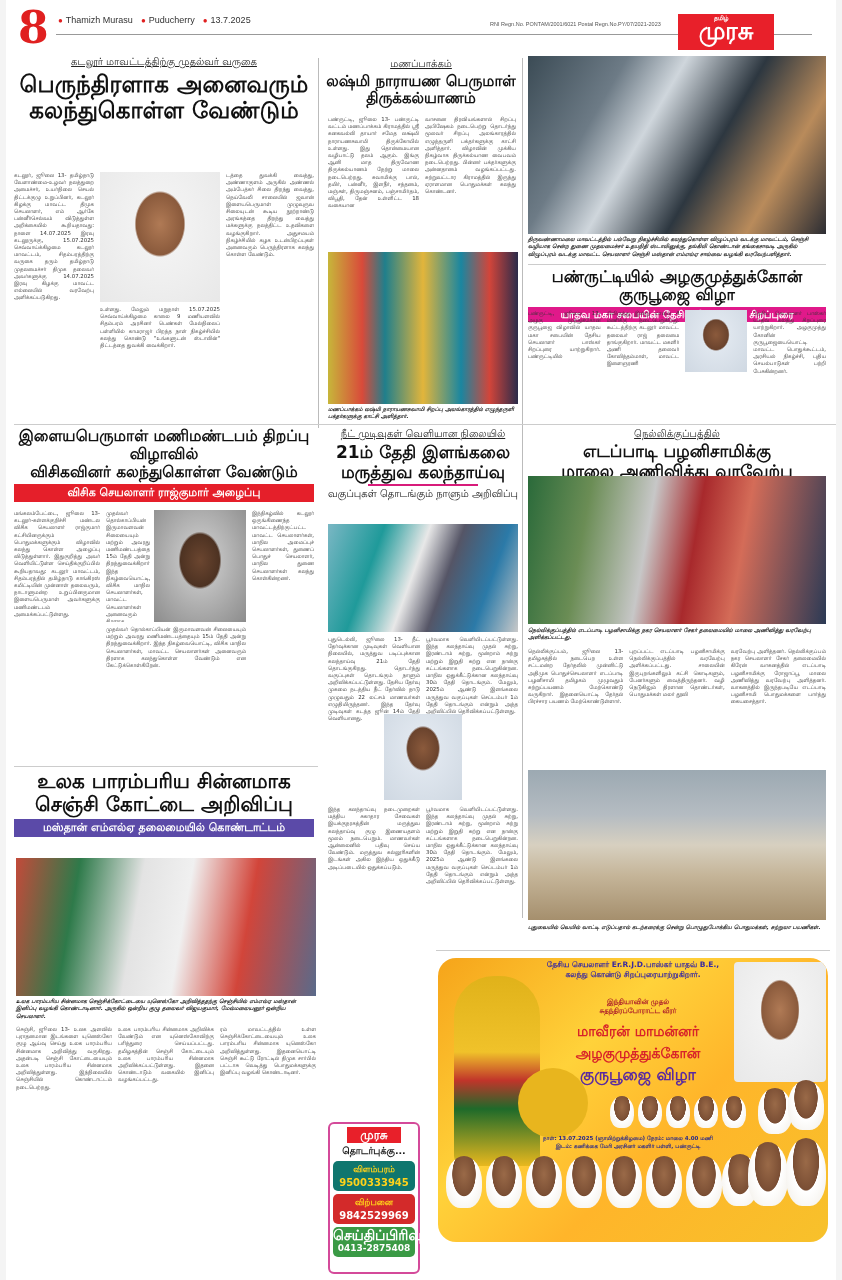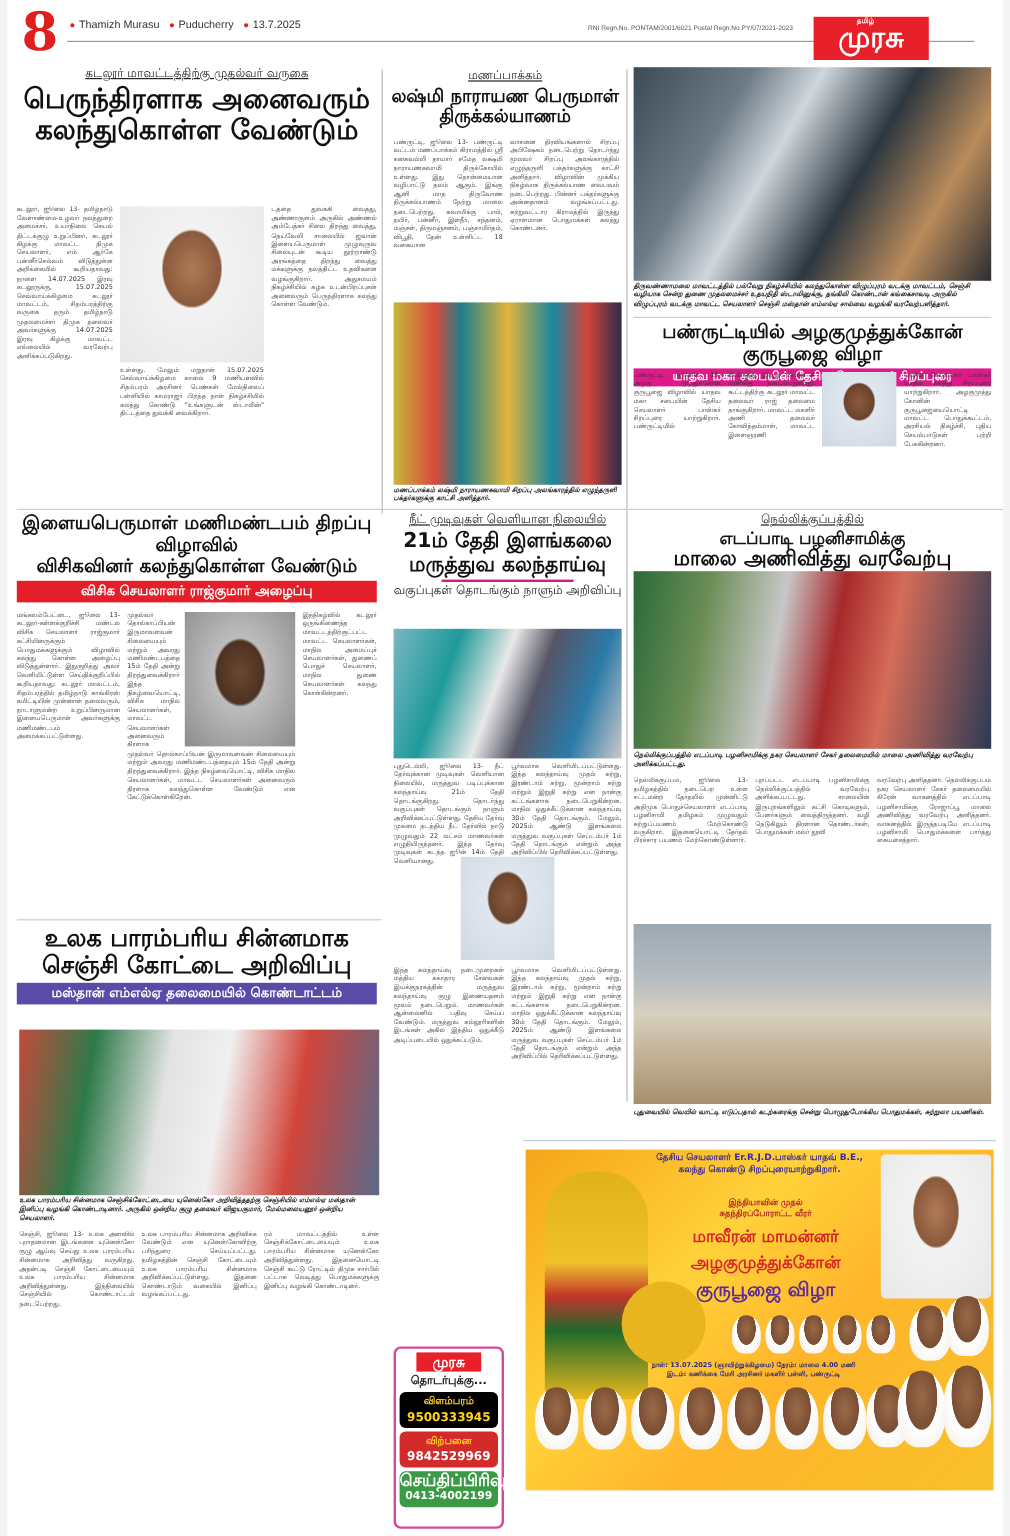--- a/index.html
+++ b/index.html
@@ -132,21 +132,21 @@
     <div class="col">பூர்வமாக வெளியிடப்பட்டுள்ளது. இந்த கலந்தாய்வு முதல் சுற்று, இரண்டாம் சுற்று, மூன்றாம் சுற்று மற்றும் இறுதி சுற்று என நான்கு கட்டங்களாக நடைபெறுகின்றன. மாநில ஒதுக்கீட்டுக்கான கலந்தாய்வு 30ம் தேதி தொடங்கும். மேலும், 2025ம் ஆண்டு இளங்கலை மருத்துவ வகுப்புகள் செப்டம்பர் 1ம் தேதி தொடங்கும் என்றும் அந்த அறிவிப்பில் தெரிவிக்கப்பட்டுள்ளது.</div>
   </div>
   <div class="abs photo ph-man2" style="left:378px;top:714px;width:78px;height:86px;"></div>
   <div class="abs cols" style="left:322px;top:806px;width:190px;height:300px;">
     <div class="col">இந்த கலந்தாய்வு நடைமுறைகள் மத்திய சுகாதார சேவைகள் இயக்குநரகத்தின் மருத்துவ கலந்தாய்வு குழு இணையதளம் மூலம் நடைபெறும். மாணவர்கள் ஆன்லைனில் பதிவு செய்ய வேண்டும். மருத்துவ கல்லூரிகளின் இடங்கள் அகில இந்திய ஒதுக்கீடு அடிப்படையில் ஒதுக்கப்படும்.</div>
     <div class="col">பூர்வமாக வெளியிடப்பட்டுள்ளது. இந்த கலந்தாய்வு முதல் சுற்று, இரண்டாம் சுற்று, மூன்றாம் சுற்று மற்றும் இறுதி சுற்று என நான்கு கட்டங்களாக நடைபெறுகின்றன. மாநில ஒதுக்கீட்டுக்கான கலந்தாய்வு 30ம் தேதி தொடங்கும். மேலும், 2025ம் ஆண்டு இளங்கலை மருத்துவ வகுப்புகள் செப்டம்பர் 1ம் தேதி தொடங்கும் என்றும் அந்த அறிவிப்பில் தெரிவிக்கப்பட்டுள்ளது.</div>
   </div>
 
   <div class="abs" style="left:522px;top:428px;width:298px;">
     <div class="kicker">நெல்லிக்குப்பத்தில்</div>
-    <div class="headline" style="font-size:14px;margin-top:1px;">எடப்பாடி பழனிசாமிக்கு</div>
+    <div class="headline" style="font-size:17px;margin-top:1px;">எடப்பாடி பழனிசாமிக்கு</div>
     <div class="headline" style="font-size:17px;">மாலை அணிவித்து வரவேற்பு</div>
   </div>
   <div class="abs photo ph-crowd" style="left:522px;top:476px;width:298px;height:148px;"></div>
   <div class="abs caption" style="left:522px;top:627px;width:298px;">நெல்லிக்குப்பத்தில் எடப்பாடி பழனிசாமிக்கு நகர செயலாளர் சேகர் தலைமையில் மாலை அணிவித்து வரவேற்பு அளிக்கப்பட்டது.</div>
   <div class="abs cols" style="left:522px;top:648px;width:298px;height:118px;">
     <div class="col">நெல்லிக்குப்பம், ஜூலை 13- தமிழகத்தில் நடைபெற உள்ள சட்டமன்ற தேர்தலில் முன்னிட்டு அதிமுக பொதுச்செயலாளர் எடப்பாடி பழனிசாமி தமிழகம் முழுவதும் சுற்றுப்பயணம் மேற்கொண்டு வருகிறார். இதனையொட்டி தேர்தல் பிரச்சார பயணம் மேற்கொண்டுள்ளார்.</div>
     <div class="col">புறப்பட்ட எடப்பாடி பழனிசாமிக்கு நெல்லிக்குப்பத்தில் வரவேற்பு அளிக்கப்பட்டது. சாலையின் இருபுறங்களிலும் கட்சி கொடிகளும், பேனர்களும் வைத்திருந்தனர். வழி நெடுகிலும் திரளான தொண்டர்கள், பொதுமக்கள் மலர் தூவி</div>
     <div class="col">வரவேற்பு அளித்தனர். நெல்லிக்குப்பம் நகர செயலாளர் சேகர் தலைமையில் கிரேன் வாகனத்தில் எடப்பாடி பழனிசாமிக்கு ரோஜாப்பூ மாலை அணிவித்து வரவேற்பு அளித்தனர். வாகனத்தில் இருந்தபடியே எடப்பாடி பழனிசாமி பொதுமக்களை பார்த்து கையசைத்தார்.</div>
   </div>
 
@@ -163,36 +163,36 @@
   <div class="abs caption" style="left:10px;top:998px;width:300px;">உலக பாரம்பரிய சின்னமாக செஞ்சிக்கோட்டையை யுனெஸ்கோ அறிவித்ததற்கு செஞ்சியில் எம்எல்ஏ மஸ்தான் இனிப்பு வழங்கி கொண்டாடினார். அருகில் ஒன்றிய குழு தலைவர் விஜயகுமார், மேல்மலையனூர் ஒன்றிய செயலாளர்.</div>
   <div class="abs cols" style="left:10px;top:1026px;width:300px;height:250px;">
     <div class="col">செஞ்சி, ஜூலை 13- உலக அளவில் புராதனமான இடங்களை யுனெஸ்கோ குழு ஆய்வு செய்து உலக பாரம்பரிய சின்னமாக அறிவித்து வருகிறது. அதன்படி செஞ்சி கோட்டையையும் உலக பாரம்பரிய சின்னமாக அறிவித்துள்ளது. இந்நிலையில் செஞ்சியில் கொண்டாட்டம் நடைபெற்றது.</div>
     <div class="col">உலக பாரம்பரிய சின்னமாக அறிவிக்க வேண்டும் என யுனெஸ்கோவிற்கு பரிந்துரை செய்யப்பட்டது. தமிழகத்தின் செஞ்சி கோட்டையும் உலக பாரம்பரிய சின்னமாக அறிவிக்கப்பட்டுள்ளது. இதனை கொண்டாடும் வகையில் இனிப்பு வழங்கப்பட்டது.</div>
     <div class="col">ரம் மாவட்டத்தில் உள்ள செஞ்சிக்கோட்டையையும் உலக பாரம்பரிய சின்னமாக யுனெஸ்கோ அறிவித்துள்ளது. இதனையொட்டி செஞ்சி கூட்டு ரோட்டில் திமுக சார்பில் பட்டாசு வெடித்து பொதுமக்களுக்கு இனிப்பு வழங்கி கொண்டாடினர்.</div>
   </div>
 
   <div class="abs contact" style="left:322px;top:1122px;width:92px;height:152px;padding:3px;">
     <div style="background:#e8202a;color:#fff;font-weight:bold;font-size:12px;text-align:center;width:54px;margin:0 auto;line-height:16px;">முரசு</div>
     <div style="font-weight:bold;font-size:9.5px;text-align:center;margin:2px 0 3px;">தொடர்புக்கு...</div>
-    <div class="cbtn" style="background:#000000;margin-bottom:3px;">
+    <div class="cbtn" style="background:#0f766e;margin-bottom:3px;">
       <div style="color:#ffd21a;font-size:8.5px;">விளம்பரம்</div>
       <div style="color:#ffd21a;">9500333945</div>
     </div>
     <div class="cbtn" style="background:#d32a2a;margin-bottom:3px;">
       <div style="color:#ffd21a;font-size:8.5px;">விற்பனை</div>
       <div>9842529969</div>
     </div>
     <div class="cbtn" style="background:#3a9a45;">
       <div style="font-size:14px;">செய்திப்பிரிவு</div>
-      <div style="font-size:9px;">0413-4002199</div>
+      <div style="font-size:9px;">0413-2875408</div>
     </div>
   </div>
 
   <div class="abs hr" style="left:430px;top:950px;width:394px;"></div>
-  <div class="abs ph-ad" style="left:432px;top:958px;width:390px;height:284px;overflow:hidden;">
+  <div class="abs ph-ad" style="left:432px;top:958px;width:390px;height:284px;overflow:hidden;border-radius:18px;">
 
     <div class="abs" style="left:16px;top:18px;width:86px;height:190px;border-radius:40px 40px 10px 10px;background:linear-gradient(180deg,#e0b21a 0%,#f0c22a 40%,#c0352a 55%,#1e6a2a 70%,#e8b81e 100%);"></div>
     <div class="abs" style="left:80px;top:110px;width:70px;height:70px;border-radius:50%;background:#e8b51e;"></div>
     <div class="abs" style="left:100px;top:2px;width:190px;text-align:center;color:#3a2aa0;font-weight:bold;font-size:7.5px;line-height:10px;">
       <div>தேசிய செயலாளர் Er.R.J.D.பாஸ்கர் யாதவ் B.E.,</div>
       <div>கலந்து கொண்டு சிறப்புரையாற்றுகிறார்.</div>
     </div>
     <div class="abs" style="left:120px;top:40px;width:160px;text-align:center;color:#b0242a;font-weight:bold;font-size:7px;line-height:9px;">
       <div>இந்தியாவின் முதல்</div>
       <div>சுதந்திரப்போராட்ட வீரர்</div>

